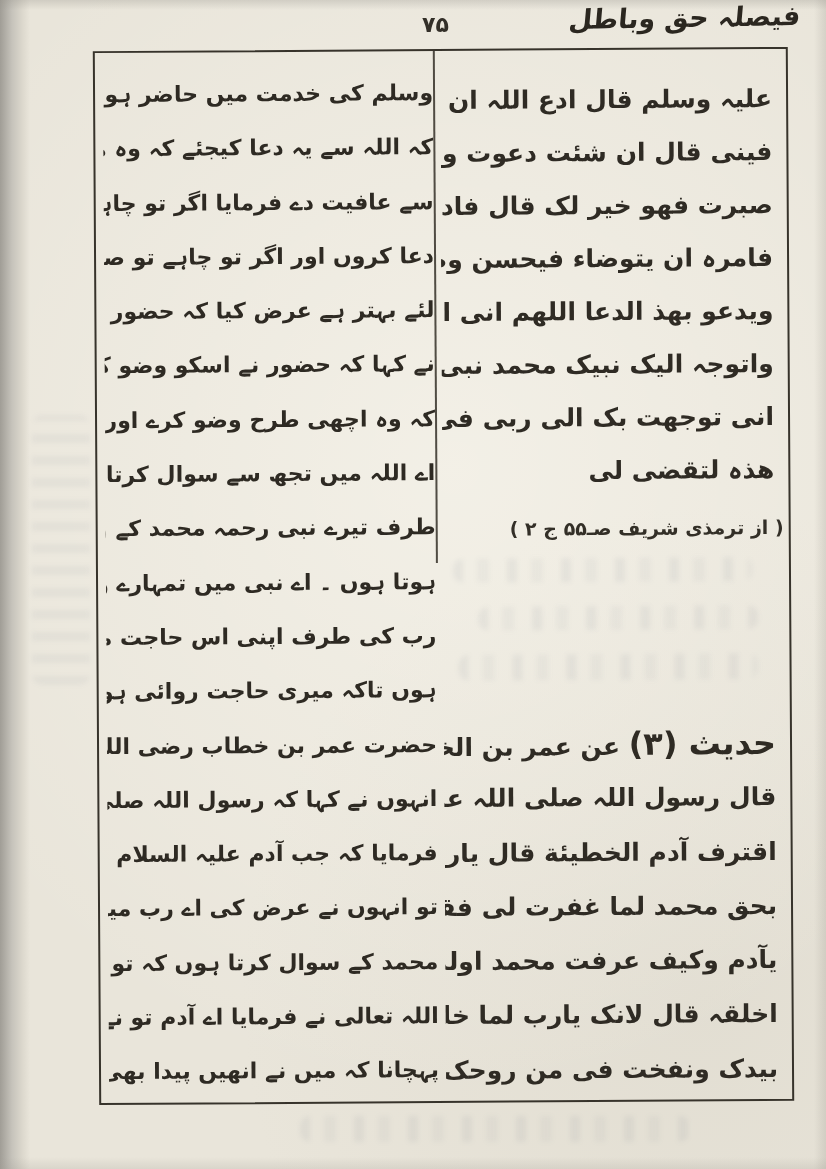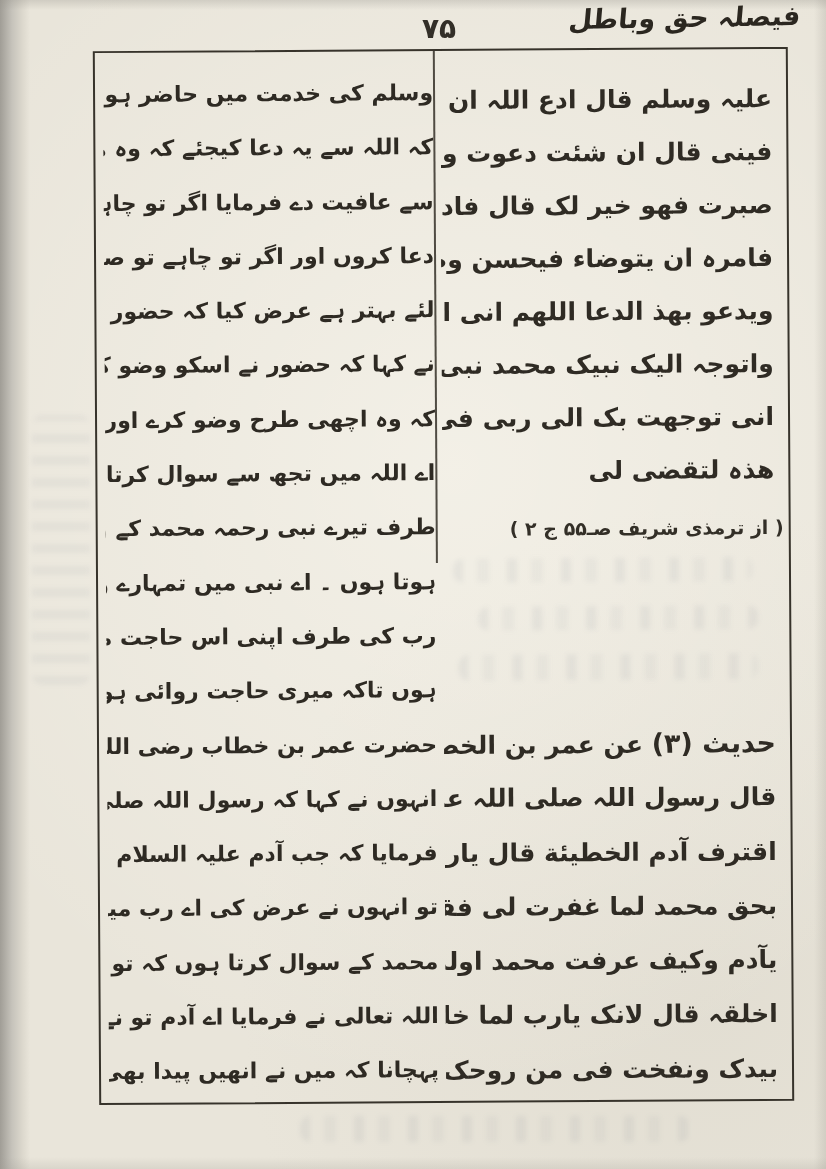--- a/index.html
+++ b/index.html
@@ -35,21 +35,21 @@
 
   
   .book-title{
     position:absolute;top:2px;right:26px;
     font-size:27px;font-weight:bold;letter-spacing:-1px;
     transform:skewX(-6deg) rotate(-1deg);
     color:#2b2720;
   }
   .page-number{
     position:absolute;top:12px;left:422px;
-    font-size:28px;font-weight:bold;color:#332f28;
+    font-size:22px;font-weight:bold;color:#332f28;
   }
 
   
   .frame{
     position:absolute;left:96px;top:49px;width:695px;height:1054px;
     border:2.5px solid #37332b;
     transform:rotate(-0.35deg);
     transform-origin:50% 50%;
     box-sizing:border-box;
   }
@@ -70,21 +70,21 @@
   }
   .sec1{position:absolute;top:23px;left:0;right:6px;}
   .a-line.short{text-align:right;text-align-last:right;}
   .citation{
     margin-top:10px;font-size:19px;font-weight:bold;line-height:42px;
     text-align:center;transform:translateX(38px);
     color:#332f27;
   }
   .sec2{position:absolute;top:667px;left:0;right:6px;}
   .sec2 .a-line{line-height:54.3px;height:54.3px;}
-  .hadith-head{font-size:27px;letter-spacing:-1px;}
+  .hadith-head{font-size:32px;letter-spacing:-1px;}
 
   
   .col-urdu{
     position:absolute;left:8px;top:15px;width:330px;
     direction:rtl;
   }
   .u-line{
     font-size:22px;font-weight:bold;line-height:54.3px;height:54.3px;
     text-align:justify;text-align-last:justify;
     white-space:nowrap;overflow:hidden;color:#2e2a23;

